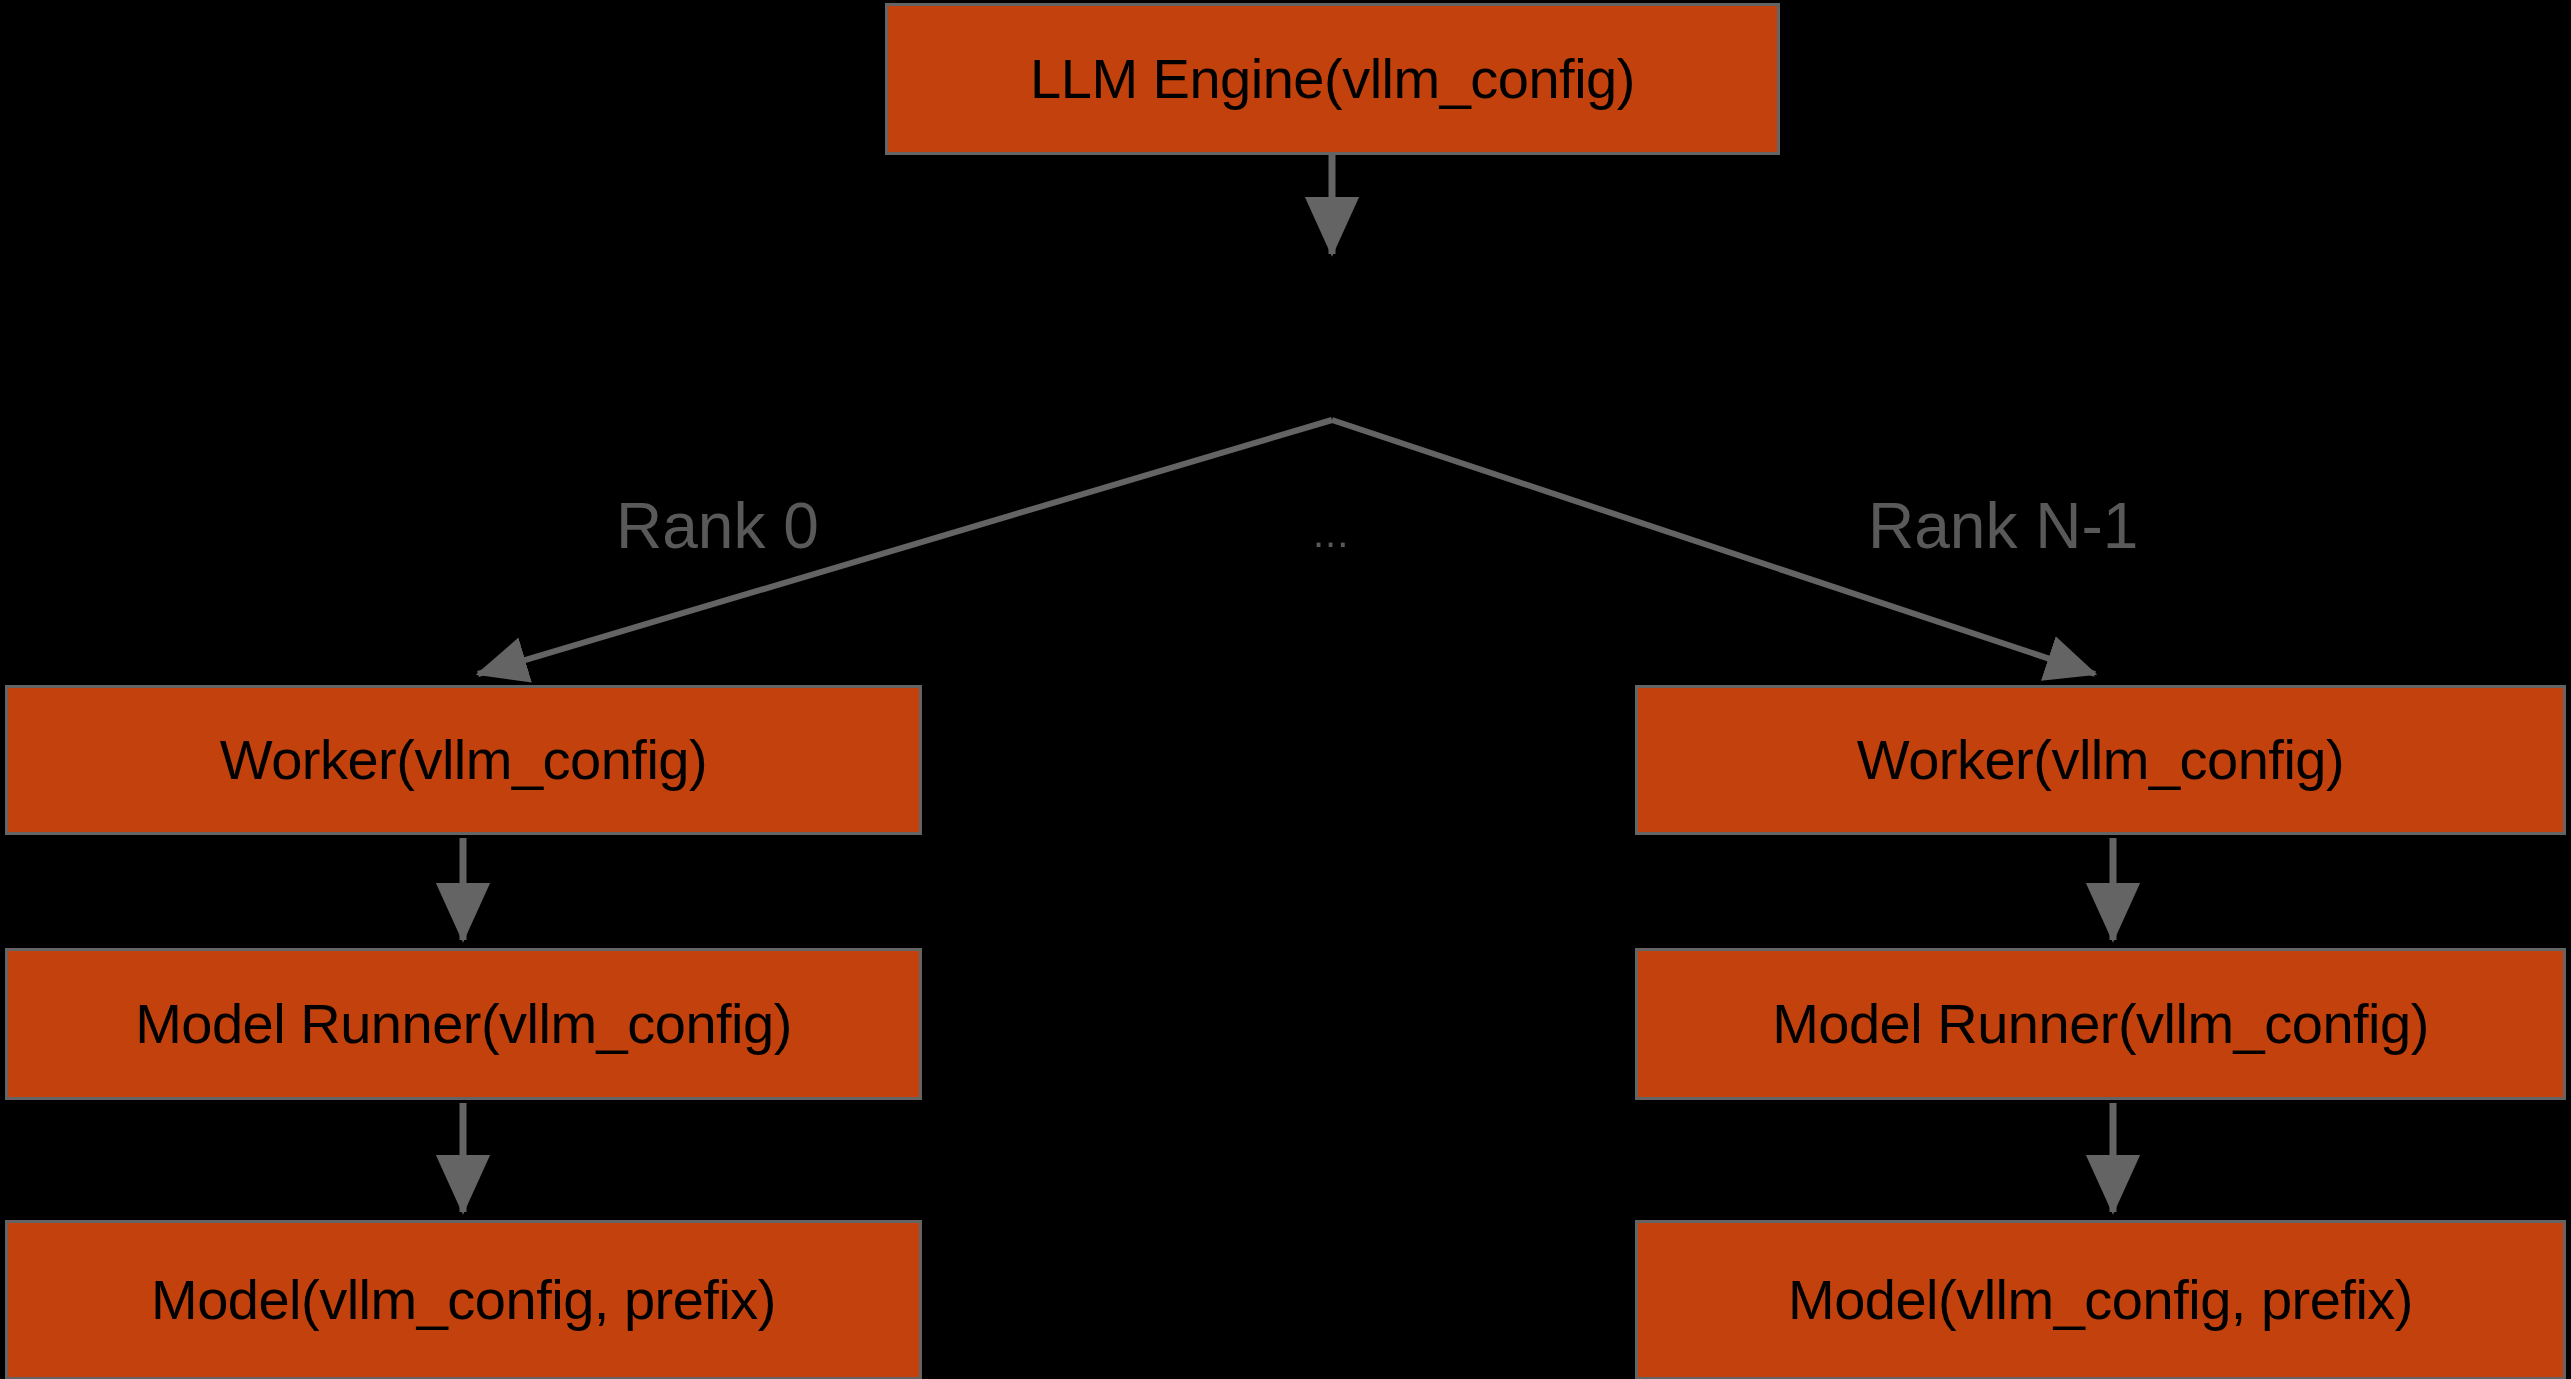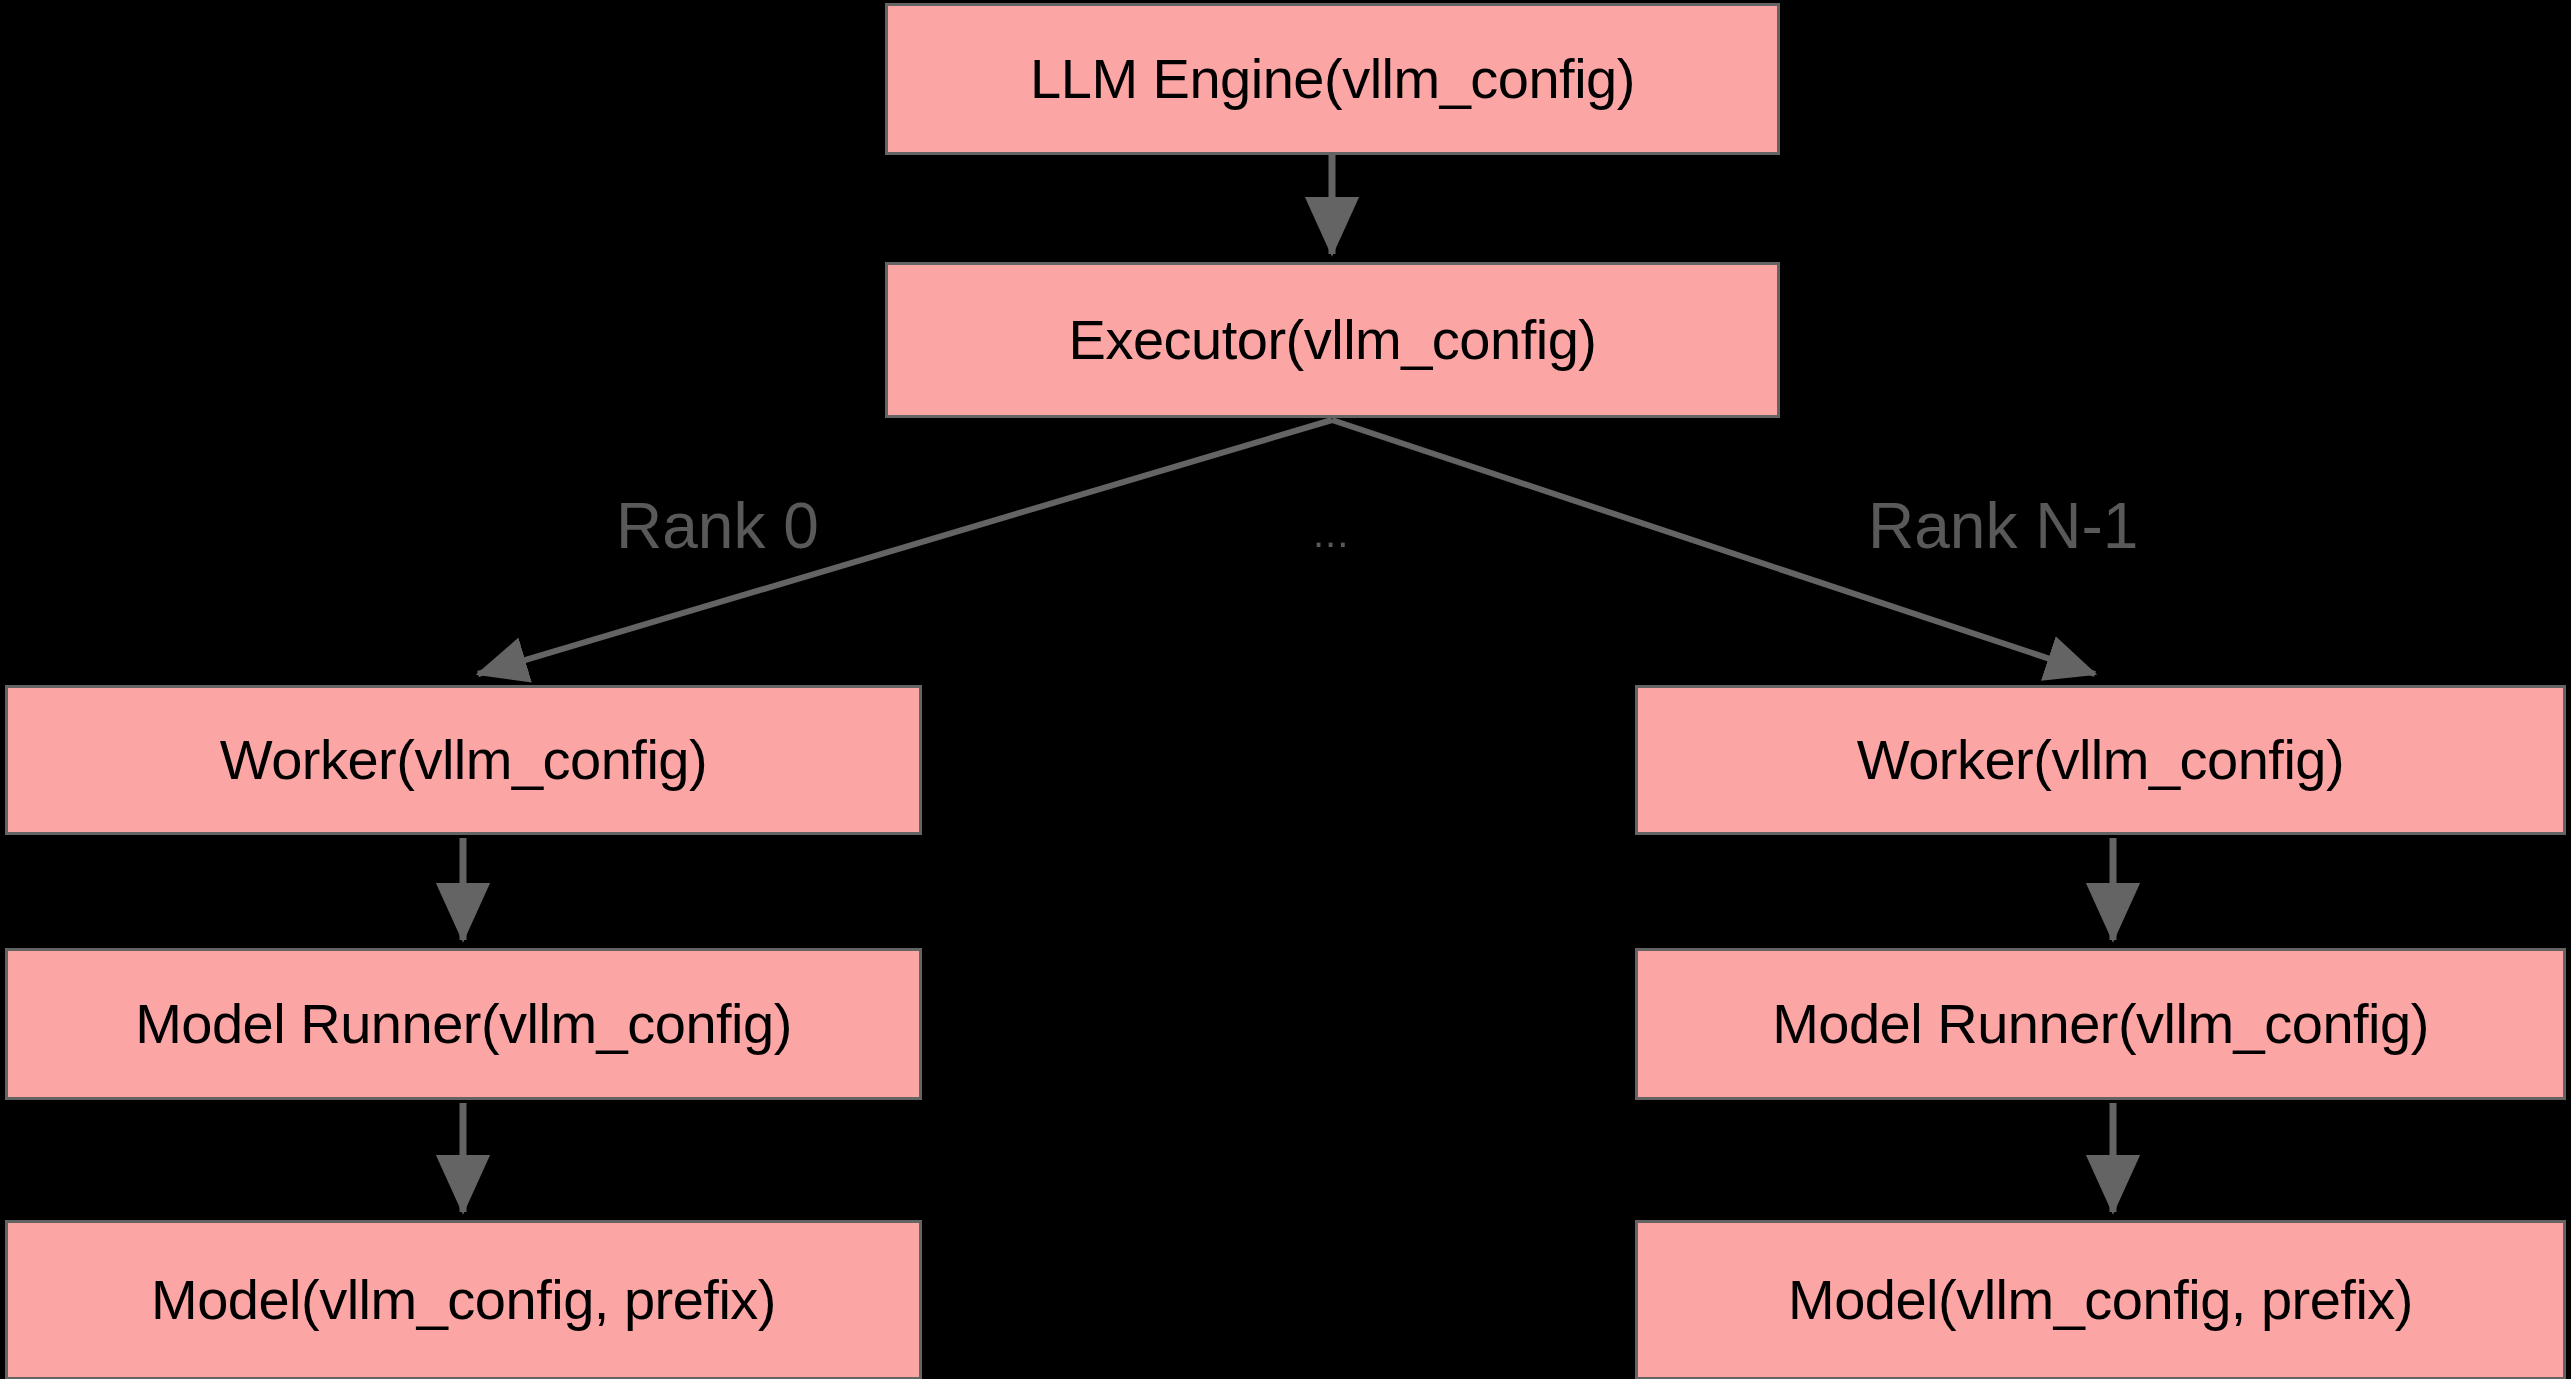--- a/index.html
+++ b/index.html
@@ -22,21 +22,21 @@
     position: absolute;
     left: 0;
     top: 0;
     width: 2571px;
     height: 1379px;
     pointer-events: none;
   }
   .node {
     position: absolute;
     box-sizing: border-box;
-    background: #fca5a5;
+    background: #c2410c;
     border: 3px solid #646464;
     display: flex;
     align-items: center;
     justify-content: center;
     color: #000000;
     font-size: 56px;
     font-weight: 400;
     letter-spacing: -0.5px;
     white-space: nowrap;
     font-family: "Liberation Sans", sans-serif;
@@ -107,23 +107,20 @@
   <span class="edge-label" id="label-rank0">Rank 0</span>
 
   <span class="ellipsis-label" id="label-dots">...</span>
 
   <span class="edge-label" id="label-rankn">Rank N-1</span>
 
   <div class="node" id="node-llm-engine">
     <span class="node-label">LLM Engine(vllm_config)</span>
   </div>
 
-  <div class="node" id="node-executor">
-    <span class="node-label">Executor(vllm_config)</span>
-  </div>
 
   <div class="node" id="node-worker-rank0">
     <span class="node-label">Worker(vllm_config)</span>
   </div>
 
   <div class="node" id="node-runner-rank0">
     <span class="node-label">Model Runner(vllm_config)</span>
   </div>
 
   <div class="node" id="node-model-rank0">

